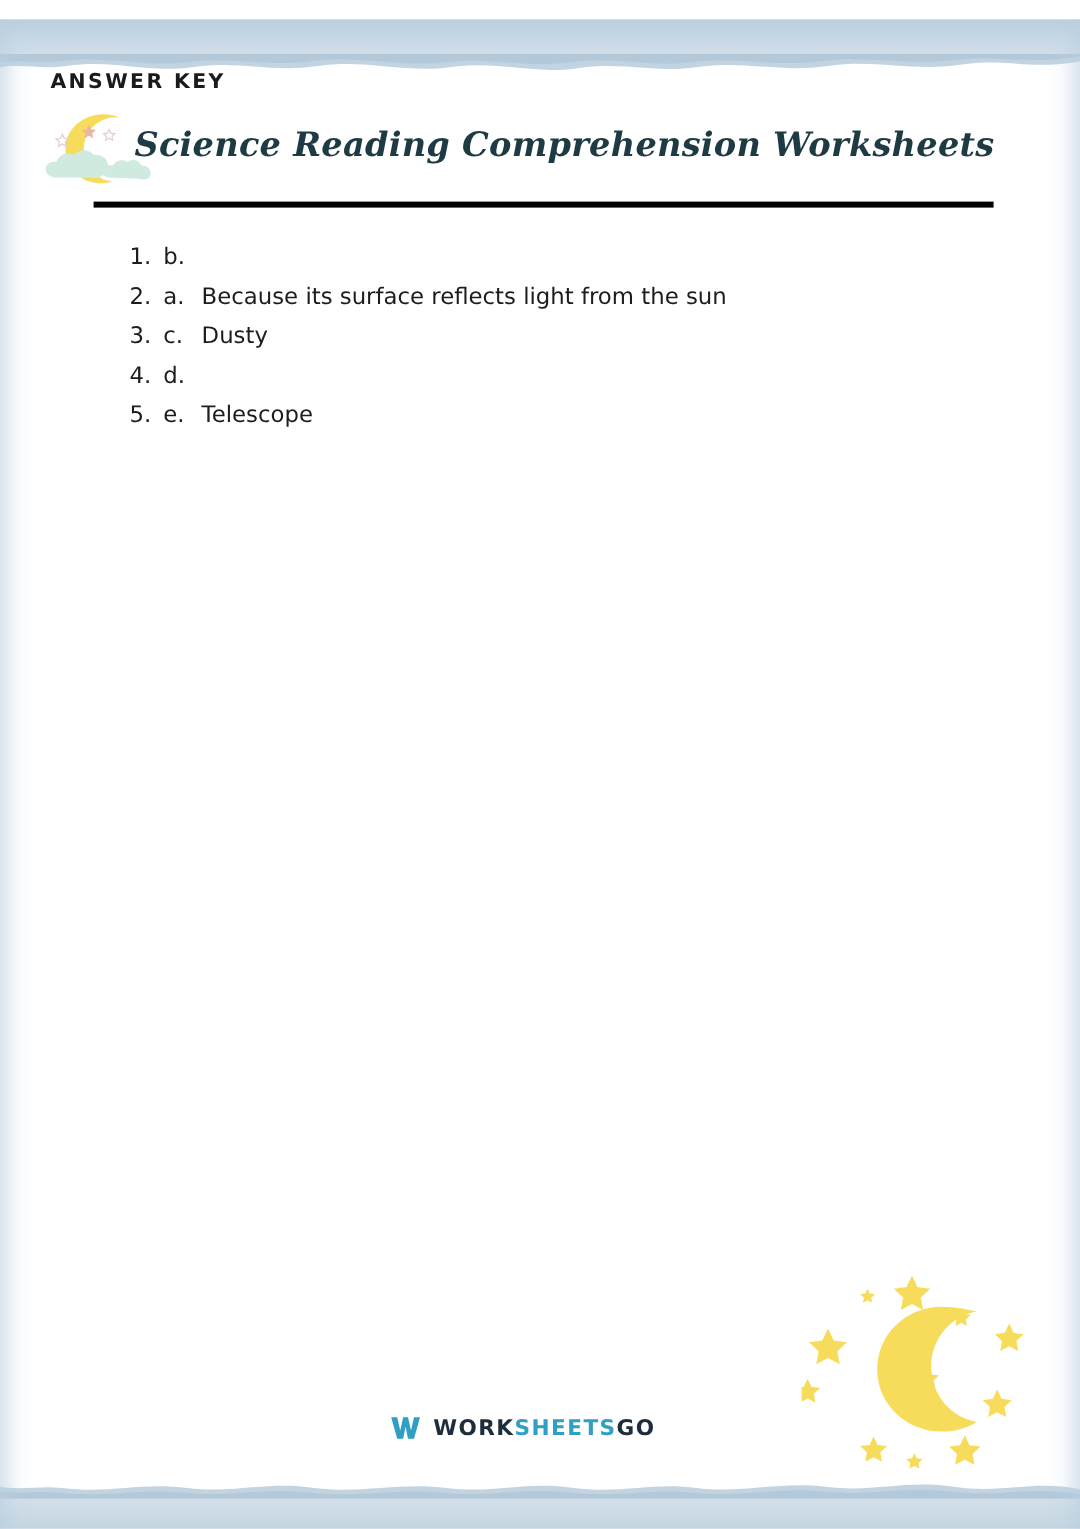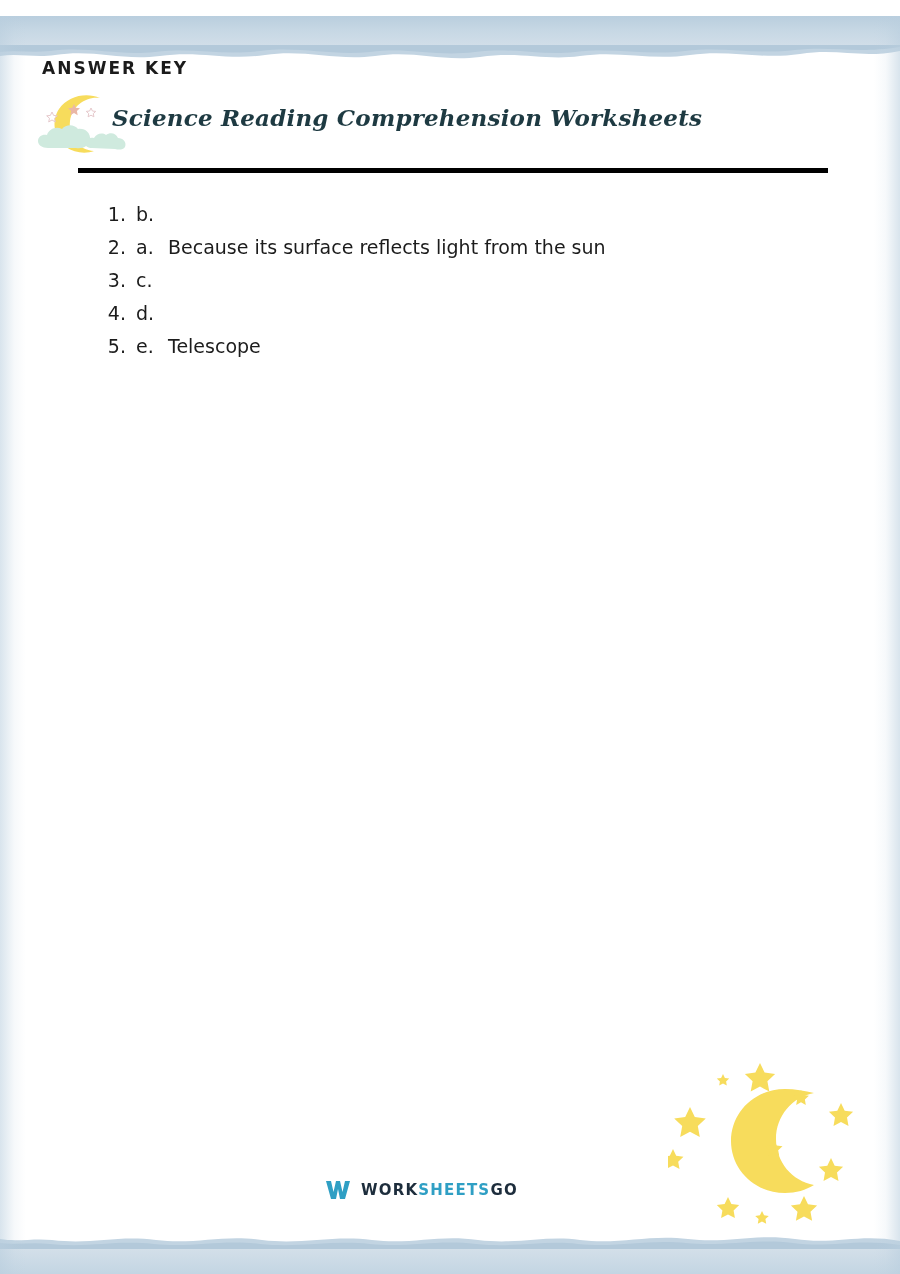--- a/index.html
+++ b/index.html
@@ -82,21 +82,21 @@
     width: 110px;
     height: 74px;
   }
   .title {
     position: absolute;
     left: 112px;
     top: 88px;
     font-family: "DejaVu Serif", serif;
     font-style: italic;
     font-weight: 700;
-    font-size: 23px;
+    font-size: 28px;
     letter-spacing: 0.2px;
     color: #1e3a42;
     white-space: nowrap;
   }
   .rule {
     position: absolute;
     left: 78px;
     top: 152px;
     width: 750px;
     height: 5px;
@@ -141,21 +141,21 @@
     align-items: center;
     gap: 10px;
   }
   .footer-mark {
     width: 26px;
     height: 22px;
   }
   .brand {
     font-family: "DejaVu Sans", sans-serif;
     font-weight: 700;
-    font-size: 15px;
+    font-size: 18px;
     letter-spacing: 1.2px;
   }
   .brand .b-dark { color: #1d2d3c; }
   .brand .b-blue { color: #2f9fc4; }
 
   .stars-art {
     position: absolute;
     right: 22px;
     bottom: 58px;
     width: 210px;
@@ -207,20 +207,21 @@
 
     <div class="answer-row">
       <span class="answer-num">2.</span>
       <span class="answer-letter">a.</span>
       <span class="answer-text">Because its surface reflects light from the sun</span>
     </div>
 
     <div class="answer-row">
       <span class="answer-num">3.</span>
       <span class="answer-letter">c.</span>
+      <span class="answer-text">Dusty</span>
     </div>
 
     <div class="answer-row">
       <span class="answer-num">4.</span>
       <span class="answer-letter">d.</span>
     </div>
 
     <div class="answer-row">
       <span class="answer-num">5.</span>
       <span class="answer-letter">e.</span>

